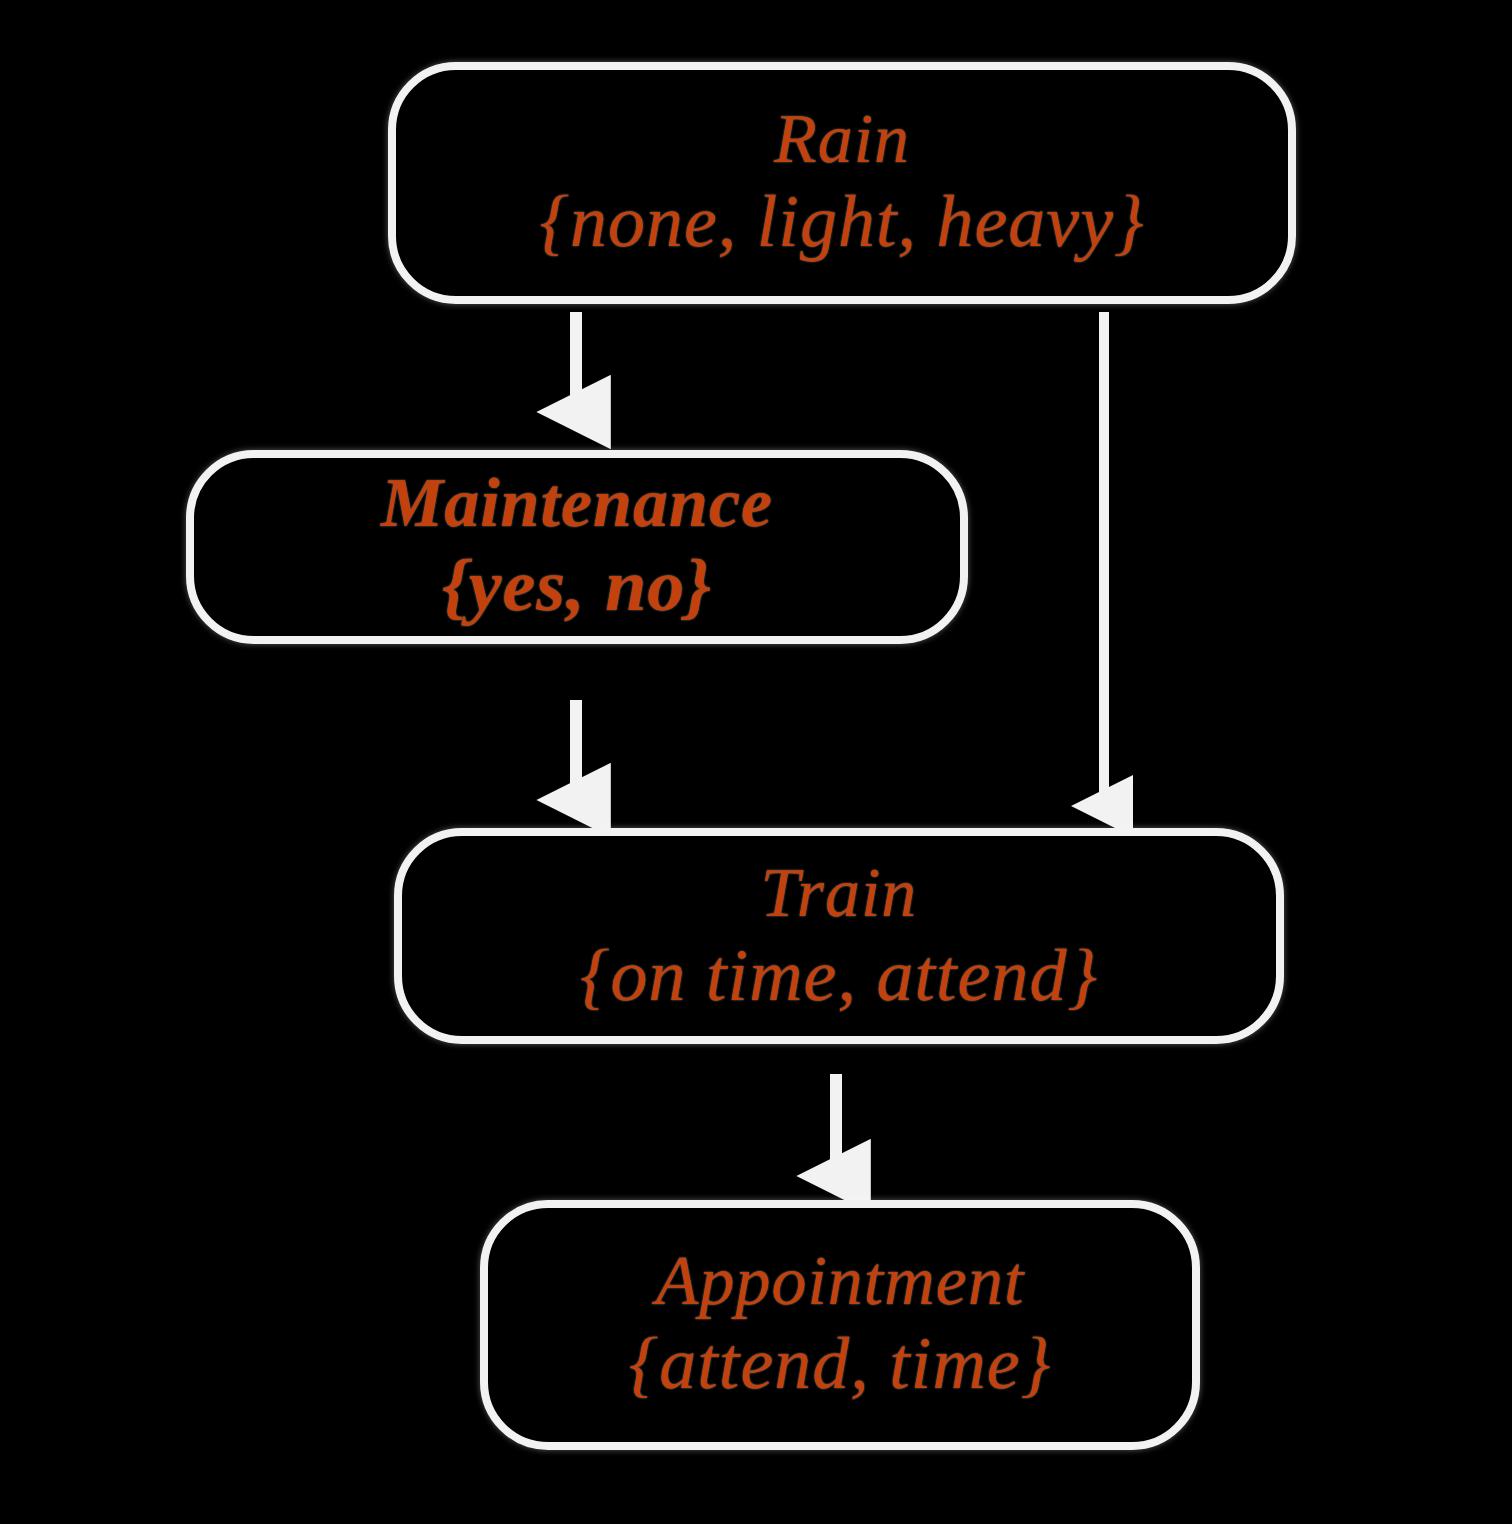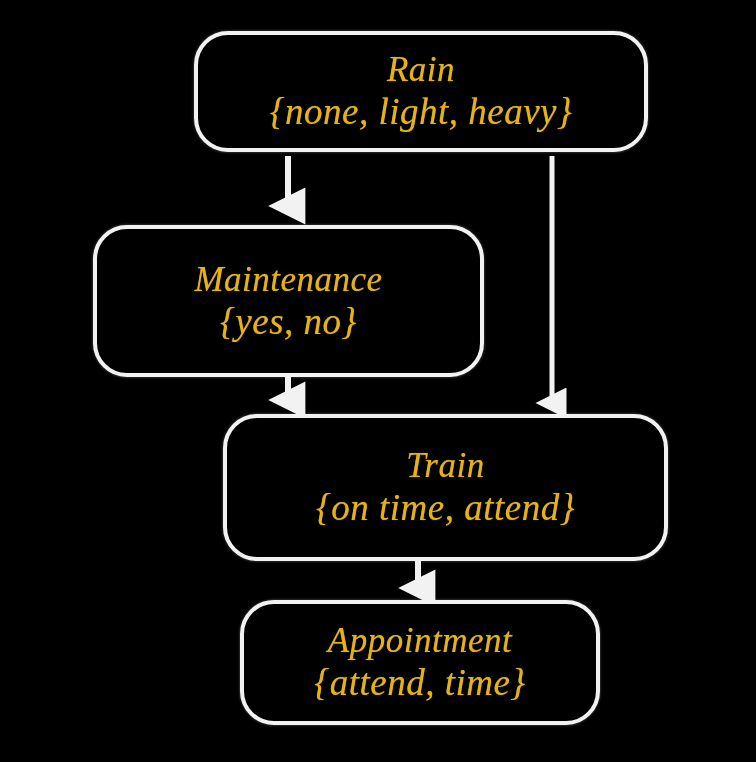--- a/index.html
+++ b/index.html
@@ -31,21 +31,21 @@
   .node {
     position: absolute;
     box-sizing: border-box;
     background: #000000;
     border: 4px solid #f2f2f2;
     border-radius: 34px;
     display: flex;
     flex-direction: column;
     align-items: center;
     justify-content: center;
-    color: #eab308;
+    color: #c2410c;
     text-align: center;
     line-height: 1.12;
     box-shadow: 0 0 3px rgba(255,255,255,0.35);
   }
   .node .title {
     font-style: italic;
     font-size: 35px;
     letter-spacing: 0.5px;
     text-shadow: 0 0 1px rgba(255,255,255,0.5);
     white-space: nowrap;
@@ -54,22 +54,22 @@
     font-style: italic;
     font-size: 37px;
     letter-spacing: 0.5px;
     text-shadow: 0 0 1px rgba(255,255,255,0.5);
     white-space: nowrap;
     margin-top: 2px;
   }
 
   
   #node-rain        { left: 194px; top: 31px;  width: 454px; height: 121px; }
-  #node-maintenance { left: 93px;  top: 225px; width: 391px; height: 152px; }
-  #node-train       { left: 197px; top: 414px; width: 445px; height: 147px; margin-left: 26px; }
+  #node-maintenance { left: 93px;  top: 225px; width: 391px; height: 97px; font-weight: bold; }
+  #node-train       { left: 197px; top: 414px; width: 445px; height: 108px; }
   #node-appointment { left: 240px; top: 600px; width: 360px; height: 125px; align-items: center; }
 </style>
 </head>
 <body>
 
 <div id="canvas">
 
   <svg class="edges" viewBox="0 0 756 762" xmlns="http://www.w3.org/2000/svg">
     <defs>
       <marker id="arrowhead" markerWidth="7" markerHeight="7" refX="3.1" refY="3.3" orient="auto" markerUnits="strokeWidth">

